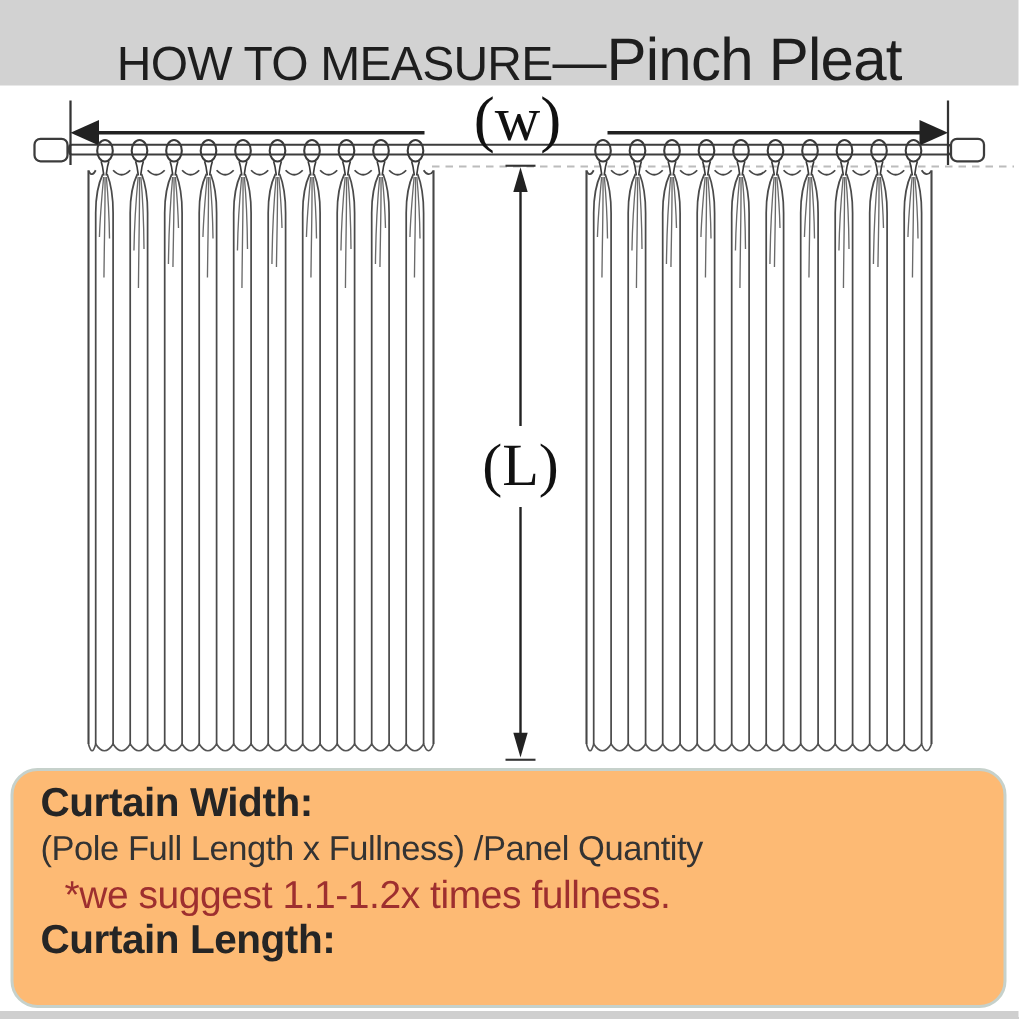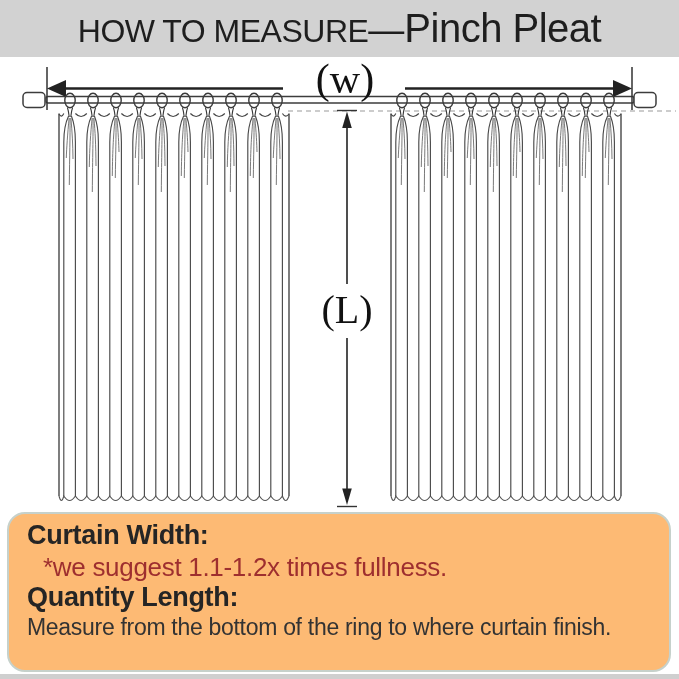--- a/index.html
+++ b/index.html
@@ -12,21 +12,21 @@
   .header-bar{
     position:absolute;left:0;top:0;width:679px;height:57px;
     background:var(--header-bg,#d2d2d2);
     display:flex;align-items:baseline;justify-content:center;
     color:var(--text-dark,#1e1e1e);
   }
   .header-bar .t-cond{
     font-size:32px;font-weight:500;letter-spacing:-.5px;line-height:57px;
   }
   .header-bar .t-dash{font-size:36px;font-weight:500;line-height:57px;}
-  .header-bar .t-big{font-size:40px;font-weight:500;letter-spacing:-.5px;line-height:57px;}
+  .header-bar .t-big{font-size:40px;font-weight:500;letter-spacing:-.5px;line-height:57px;margin-top:12px;}
   svg.diagram{position:absolute;left:0;top:0;width:679px;height:679px;}
   .wl-label{font-family:"Liberation Serif", serif;font-size:42px;fill:#111;}
   .ll-label{font-family:"Liberation Serif", serif;font-size:40px;fill:#111;}
   .info-box{
     position:absolute;left:7px;top:512px;width:664px;height:160px;
     box-sizing:border-box;
     border:2px solid var(--box-border,#c6d1cb);
     border-radius:18px;
     background:#fdba74;
     padding:5px 0 0 18px;
@@ -249,18 +249,18 @@
    <path d="M347 338 V492" fill="none" stroke="#222" stroke-width="1.6"></path>
    <polygon points="347,505 342.2,488.5 351.8,488.5" fill="#222"></polygon>
    <path d="M337 506.5 H357" fill="none" stroke="#333" stroke-width="1.4"></path>
     </g>
   <text class="wl-label" x="345" y="93" text-anchor="middle">(w)</text>
   <text class="ll-label" x="347" y="323" text-anchor="middle">(L)</text>
 </svg>
 
 <div class="info-box">
   <div class="heading">Curtain Width:</div>
+  <div class="body-line">(Pole Full Length x Fullness) /Panel Quantity</div>
   <div class="note-red">*we suggest 1.1-1.2x times fullness.</div>
-  <div class="heading">Quantity Length:</div>
-  <div class="body-line">Measure from the bottom of the ring to where curtain finish.</div>
+  <div class="heading">Curtain Length:</div>
 </div>
 
 <div class="bottom-strip"></div>
 
 </body></html>

